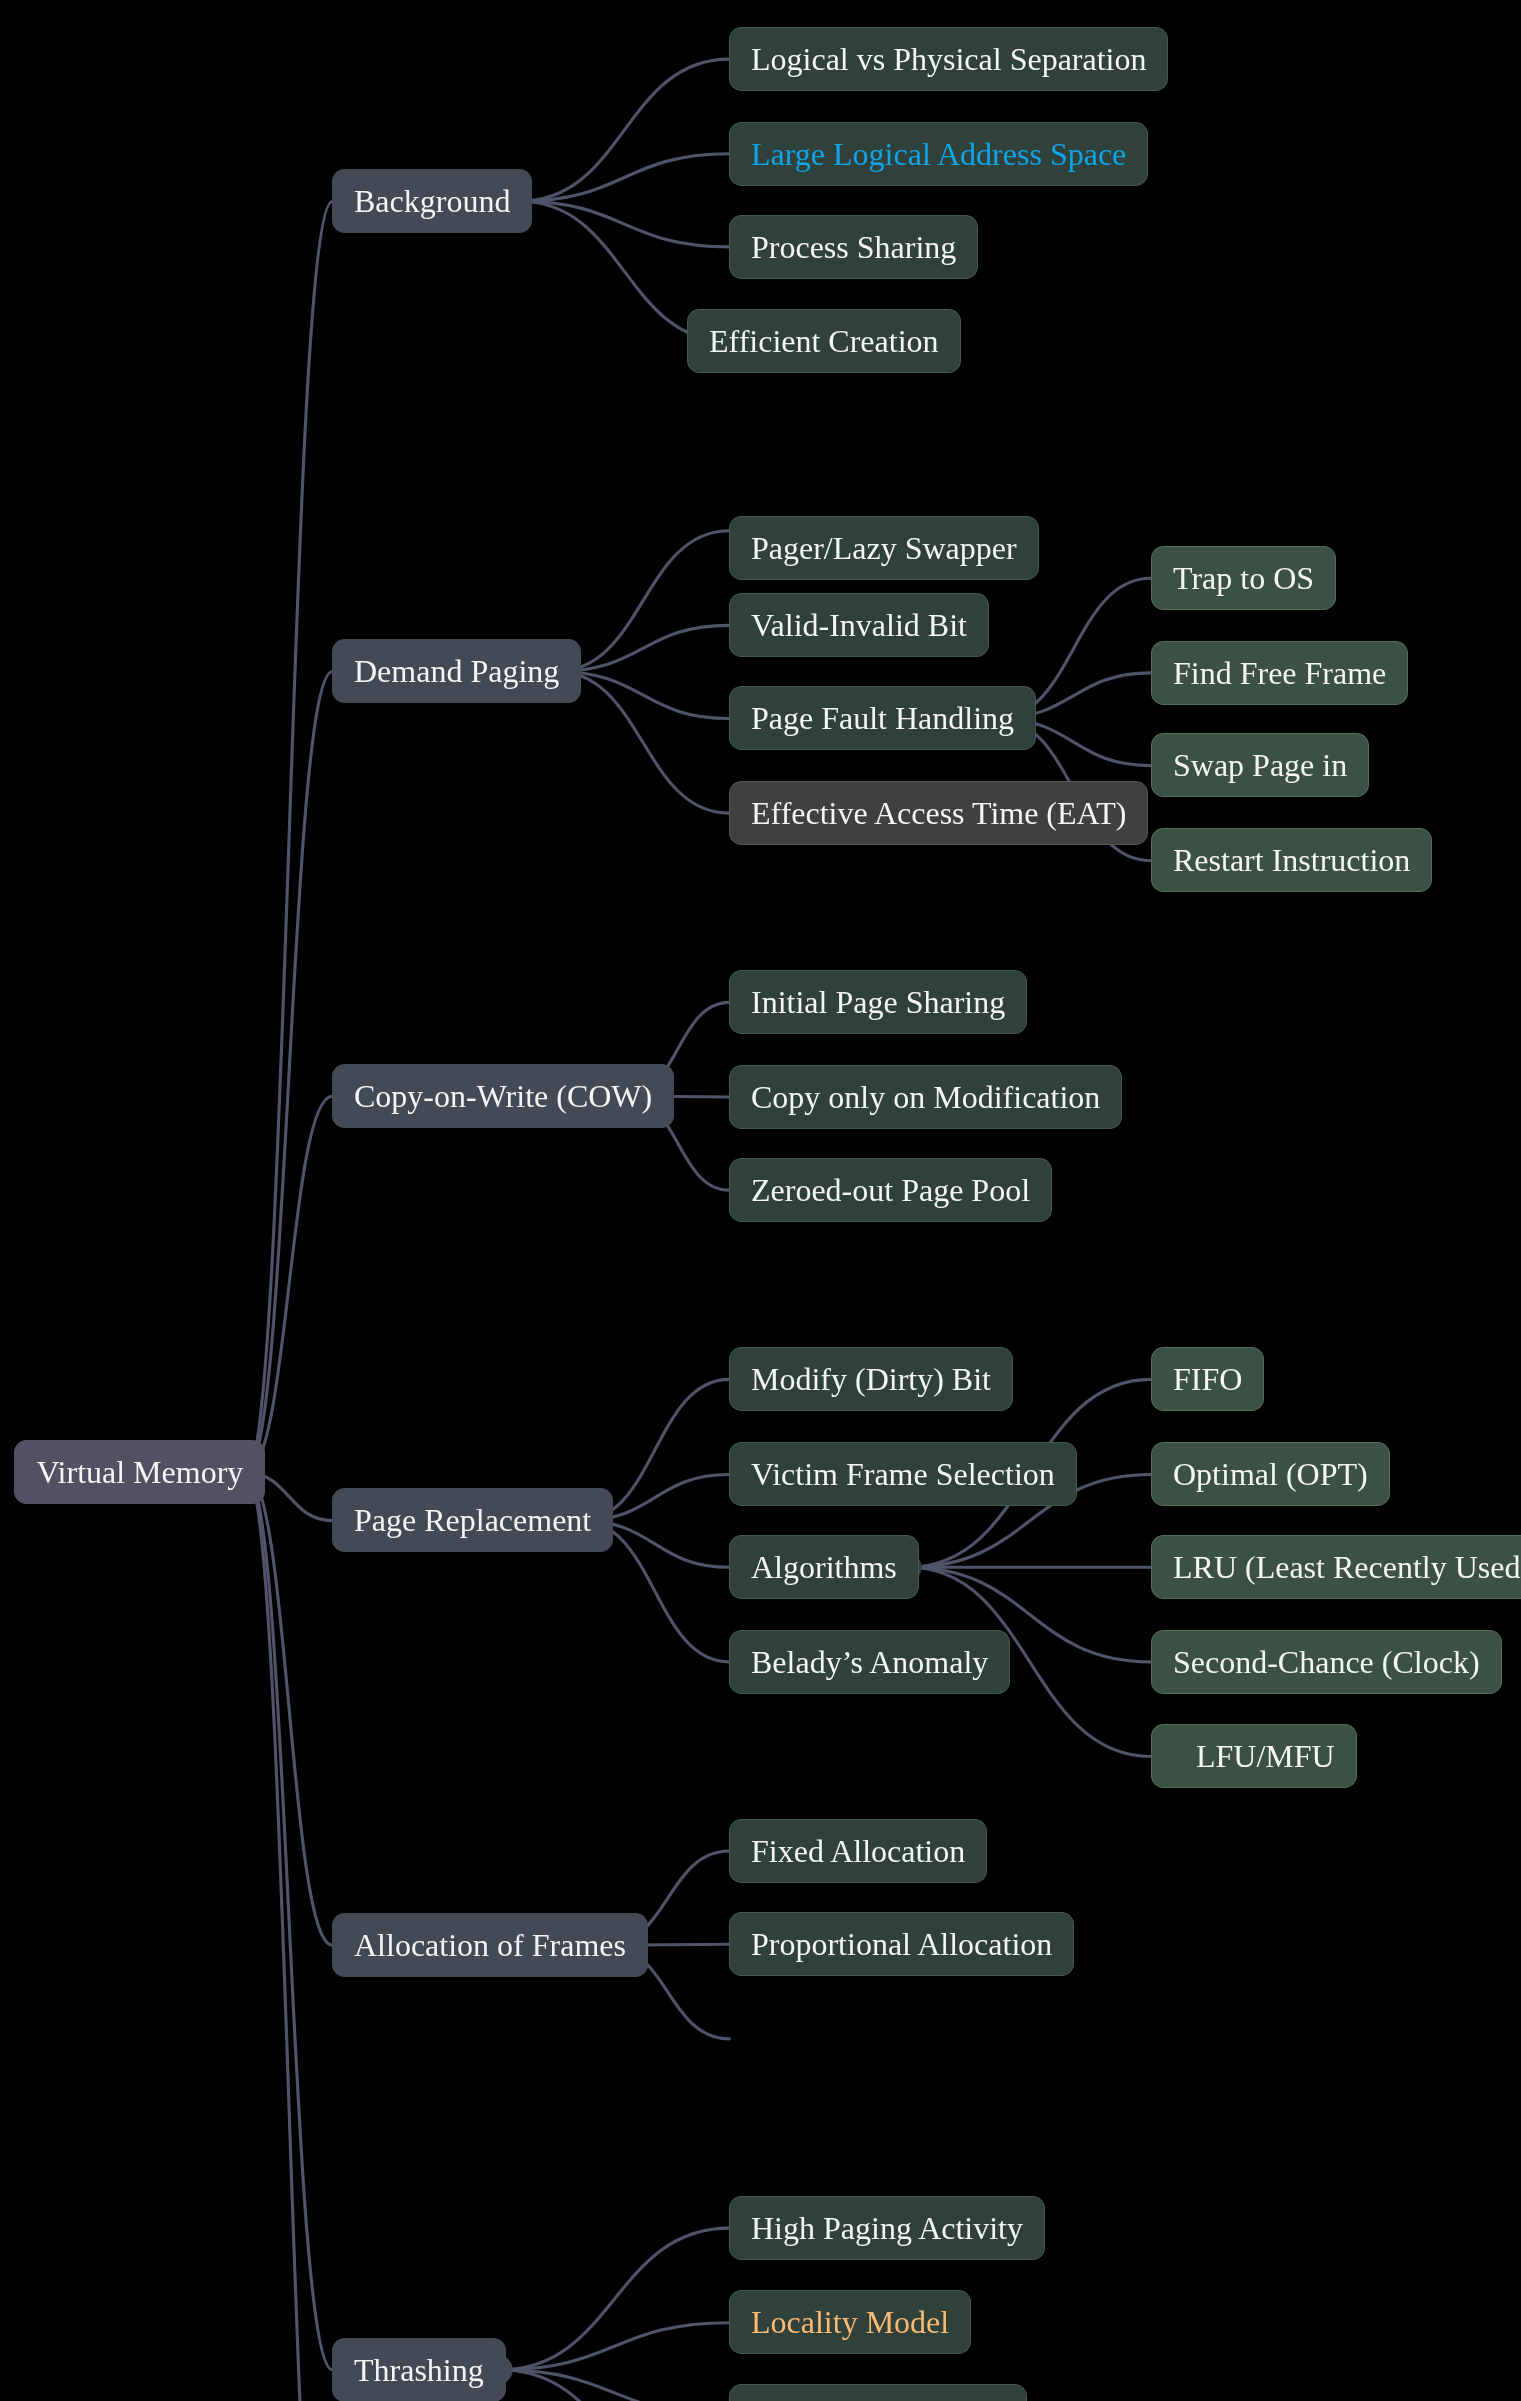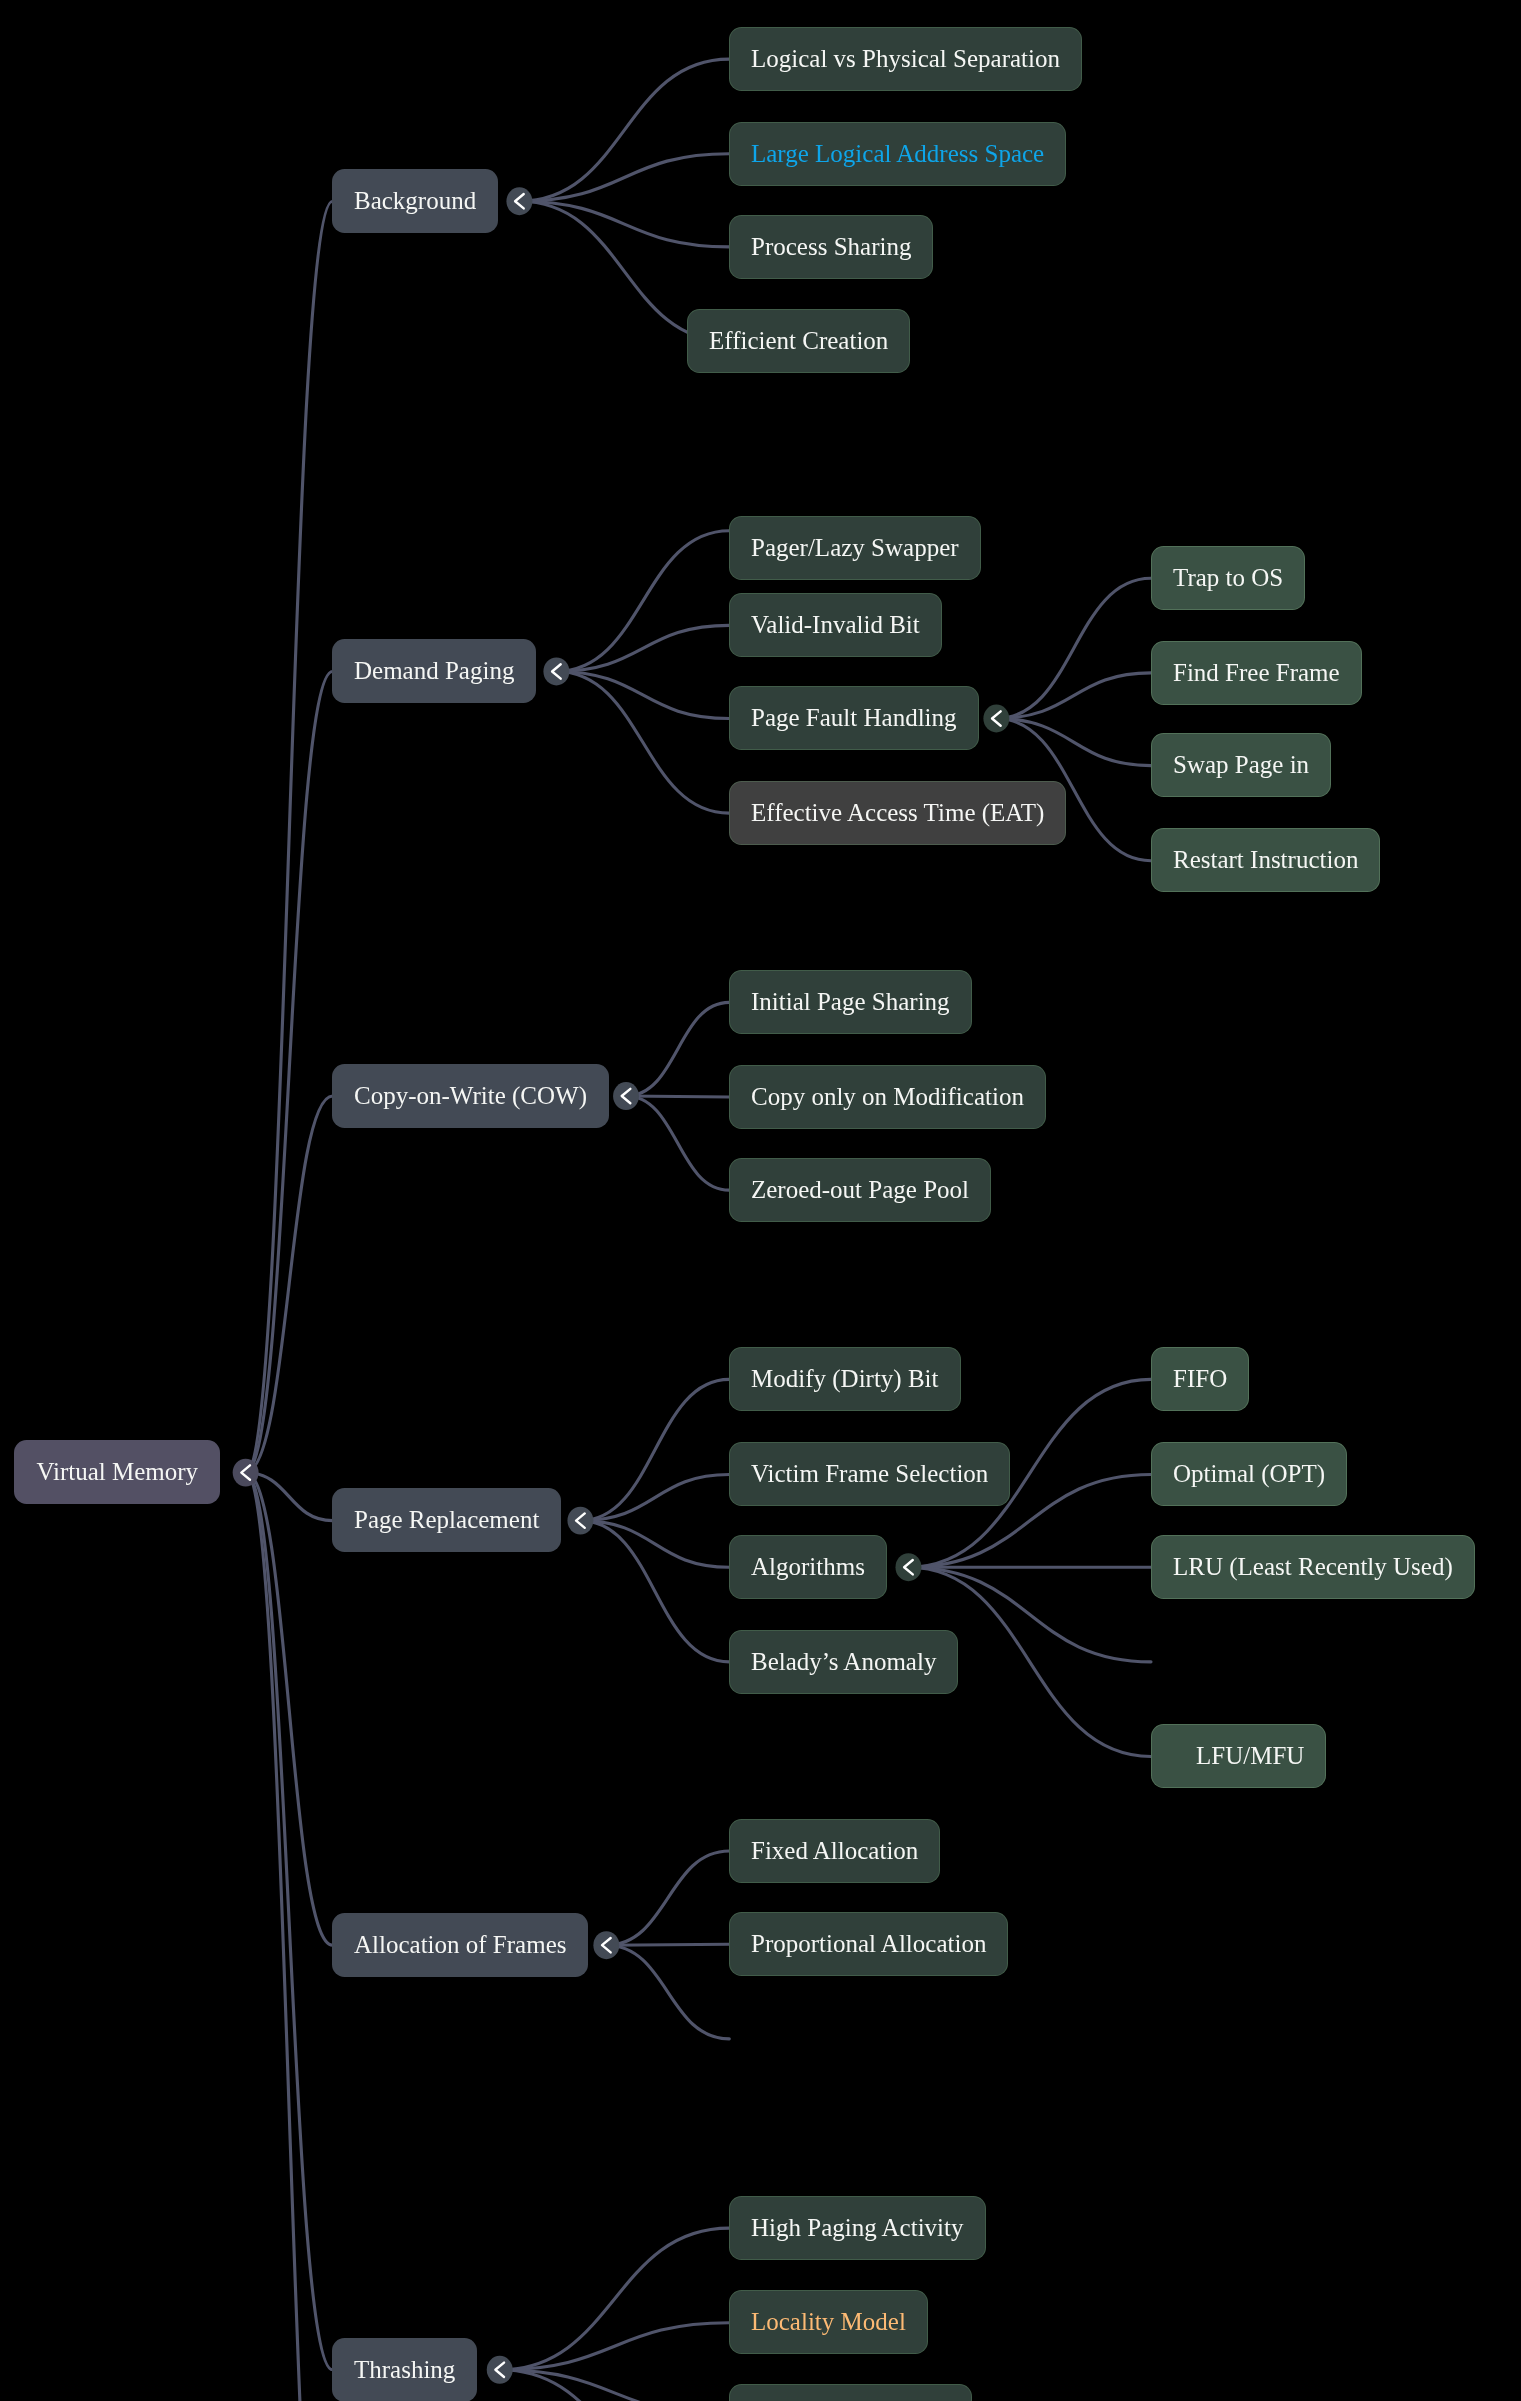--- a/index.html
+++ b/index.html
@@ -13,21 +13,21 @@
   #mindmap{position:absolute;left:0;top:0;width:1522px;height:2852px;}
   #edges-layer{position:absolute;left:0;top:0;z-index:1;}
   .node{
     position:absolute;
     z-index:2;
     height:64px;
     line-height:62px;
     padding:0 21px;
     box-sizing:border-box;
     border-radius:12.5px;
-    font-size:25px;
+    font-size:32px;
     white-space:nowrap;
     color:#f5f6f4;
     border:1px solid transparent;
   }
   .node.root{min-width:206px;}
   .node.leaf{border-color:rgba(110,165,115,0.28);}
   .node.subleaf{border-color:rgba(140,190,140,0.30);}
 </style>
 </head>
 <body>
@@ -118,20 +118,21 @@
     <div class="node leaf" style="left: 729px; top: 970px; background: rgb(48, 64, 58); color: rgb(245, 246, 244);">Initial Page Sharing</div>
     <div class="node leaf" style="left: 729px; top: 1065px; background: rgb(48, 64, 58); color: rgb(245, 246, 244);">Copy only on Modification</div>
     <div class="node leaf" style="left: 729px; top: 1158px; background: rgb(48, 64, 58); color: rgb(245, 246, 244);">Zeroed-out Page Pool</div>
     <div class="node branch" style="left: 332px; top: 1488px; background: rgb(67, 74, 85); color: rgb(245, 246, 244);">Page Replacement</div>
     <div class="node leaf" style="left: 729px; top: 1347px; background: rgb(48, 64, 58); color: rgb(245, 246, 244);">Modify (Dirty) Bit</div>
     <div class="node leaf" style="left: 729px; top: 1442px; background: rgb(48, 64, 58); color: rgb(245, 246, 244);">Victim Frame Selection</div>
     <div class="node leaf" style="left: 729px; top: 1535px; background: rgb(48, 64, 58); color: rgb(245, 246, 244);">Algorithms</div>
     <div class="node subleaf" style="left: 1151px; top: 1347px; background: rgb(58, 81, 68); color: rgb(245, 246, 244);">FIFO</div>
     <div class="node subleaf" style="left: 1151px; top: 1442px; background: rgb(58, 81, 68); color: rgb(245, 246, 244);">Optimal (OPT)</div>
     <div class="node subleaf" style="left: 1151px; top: 1535px; background: rgb(58, 81, 68); color: rgb(245, 246, 244);">LRU (Least Recently Used)</div>
+    <div class="node subleaf" style="left: 1151px; top: 1630px; background: rgb(58, 81, 68); color: rgb(245, 246, 244);">Second-Chance (Clock)</div>
     <div class="node subleaf" style="left: 1151px; top: 1724px; background: rgb(58, 81, 68); color: rgb(245, 246, 244); padding-left: 44px;">LFU/MFU</div>
     <div class="node leaf" style="left: 729px; top: 1630px; background: rgb(48, 64, 58); color: rgb(245, 246, 244);">Belady’s Anomaly</div>
     <div class="node branch" style="left: 332px; top: 1913px; background: rgb(67, 74, 85); color: rgb(245, 246, 244);">Allocation of Frames</div>
     <div class="node leaf" style="left: 729px; top: 1819px; background: rgb(48, 64, 58); color: rgb(245, 246, 244);">Fixed Allocation</div>
     <div class="node leaf" style="left: 729px; top: 1912px; background: rgb(48, 64, 58); color: rgb(245, 246, 244);">Proportional Allocation</div>
     <div class="node branch" style="left: 332px; top: 2338px; background: rgb(67, 74, 85); color: rgb(245, 246, 244);">Thrashing</div>
     <div class="node leaf" style="left: 729px; top: 2196px; background: rgb(48, 64, 58); color: rgb(245, 246, 244);">High Paging Activity</div>
     <div class="node leaf" style="left: 729px; top: 2290px; background: rgb(48, 64, 58); color: #fdba74;">Locality Model</div>
     <div class="node leaf" style="left: 729px; top: 2384px; background: rgb(48, 64, 58); color: rgb(245, 246, 244);">Working-Set Model</div>
   </div>

